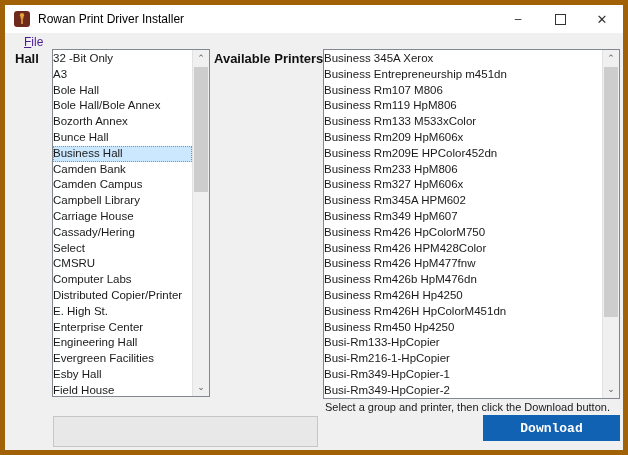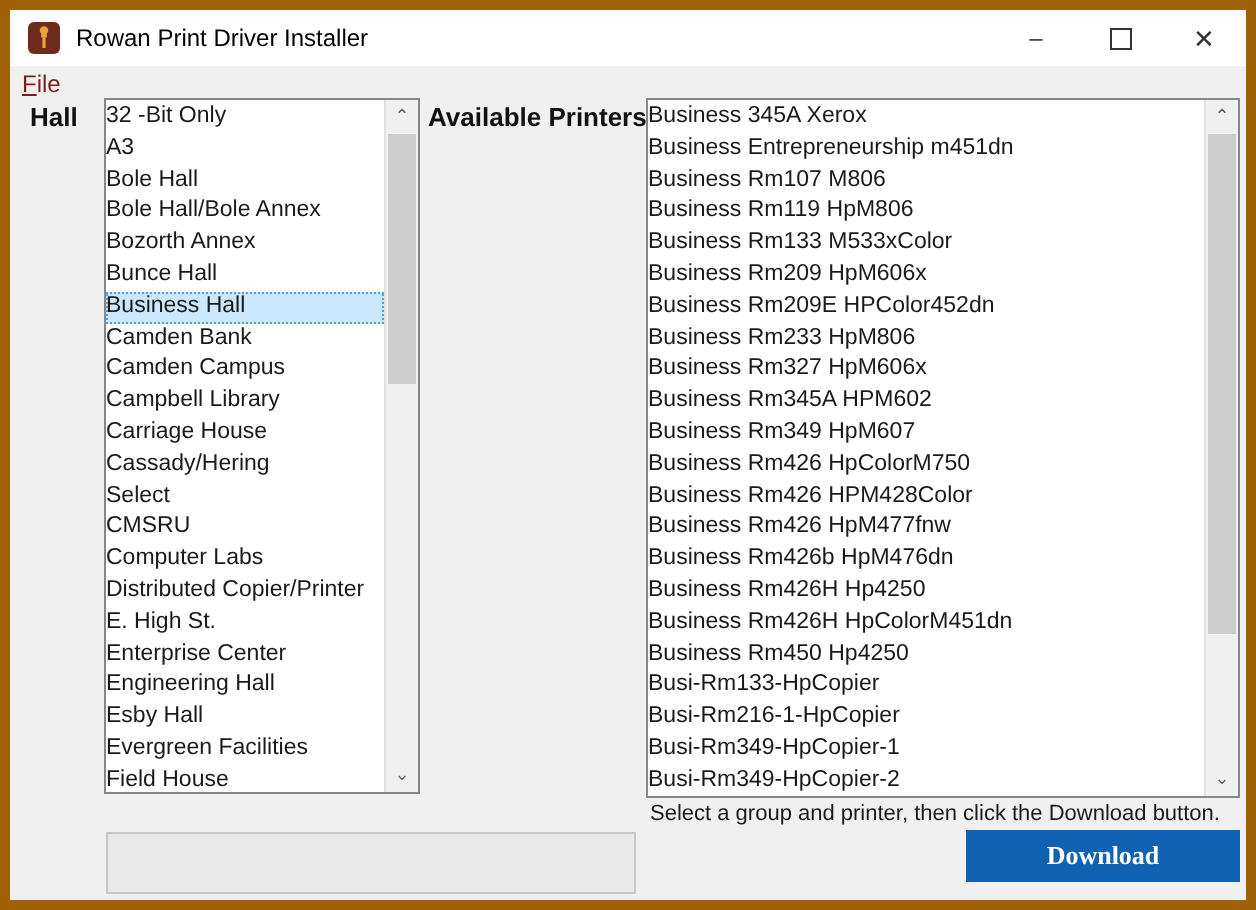--- a/index.html
+++ b/index.html
@@ -20,21 +20,21 @@
     color:#333;font-size:12px;cursor:default;
   }
   .caption-btn.max span{display:block;width:9px;height:9px;border:1px solid #333;}
   .caption-btn.close{font-size:13px;}
   
   .menubar{
     position:absolute;left:0;top:28px;width:100%;height:17px;background:#f0f0f0;
     display:flex;align-items:center;
   }
   .menu-item{
-    display:inline-block;padding:0 6px;margin-left:0;font-size:12px;color:#7f1d1d;
+    display:inline-block;padding:0 6px;margin-left:13px;font-size:12px;color:#4c1d95;
   }
   .menu-item::first-letter{text-decoration:underline;}
   
   .side-label{position:absolute;font-size:13px;font-weight:bold;color:#111;}
   #group-label{left:10px;top:46px;}
   #printers-label{left:209px;top:46px;}
   
   .listbox{
     position:absolute;background:#ffffff;border:1px solid #828790;box-sizing:border-box;
     overflow:hidden;
@@ -64,21 +64,21 @@
   #group-thumb{top:17px;height:125px;}
   #printers-thumb{top:17px;height:250px;}
   
   .hint-text{position:absolute;left:320px;top:396px;font-size:11px;color:#1a1a1a;white-space:nowrap;}
   .status-field{
     position:absolute;left:48px;top:411px;width:265px;height:31px;
     background:#e8e8e8;border:1px solid #c6c6c6;box-sizing:border-box;
   }
   .download-btn{
     position:absolute;left:478px;top:410px;width:137px;height:26px;
-    background:#1262b4;border:none;color:#ffffff;font-family:Liberation Serif, serif;
+    background:#1262b4;border:none;color:#ffffff;font-family:Liberation Mono, monospace;
     font-size:13px;font-weight:bold;display:flex;align-items:center;justify-content:center;
     cursor:pointer;
   }
 </style>
 </head>
 <body>
 
 <div class="window">
 
   <div class="titlebar">
@@ -119,22 +119,22 @@
         <div class="list-item">Campbell Library</div>
         <div class="list-item">Carriage House</div>
         <div class="list-item">Cassady/Hering</div>
         <div class="list-item">Select</div>
         <div class="list-item">CMSRU</div>
         <div class="list-item">Computer Labs</div>
         <div class="list-item">Distributed Copier/Printer</div>
         <div class="list-item">E. High St.</div>
         <div class="list-item">Enterprise Center</div>
         <div class="list-item">Engineering Hall</div>
+        <div class="list-item">Evergreen Facilities</div>
         <div class="list-item">Esby Hall</div>
-        <div class="list-item">Evergreen Facilities</div>
         <div class="list-item">Field House</div>
       </div>
     <div class="scrollbar">
       <div class="sb-arrow up">⌃</div>
       <div class="sb-thumb" id="group-thumb"></div>
       <div class="sb-arrow down">⌄</div>
     </div>
   </div>
 
   <div class="listbox" id="printers-listbox">

